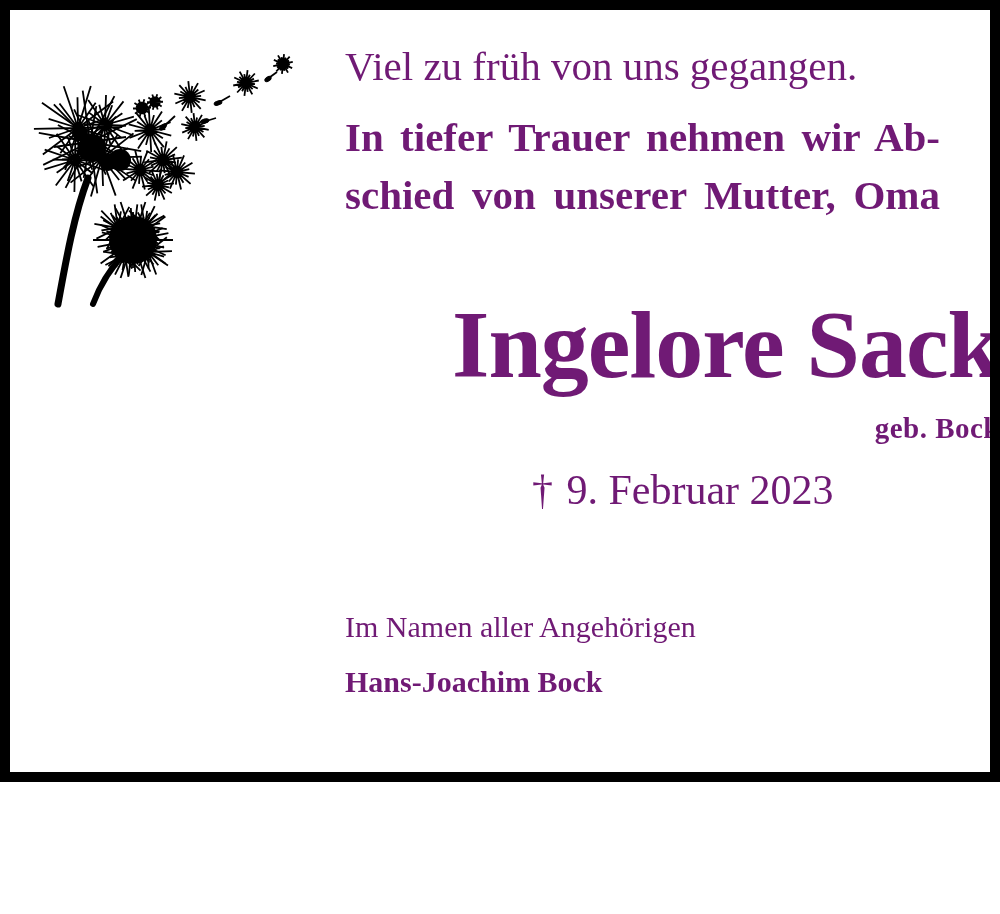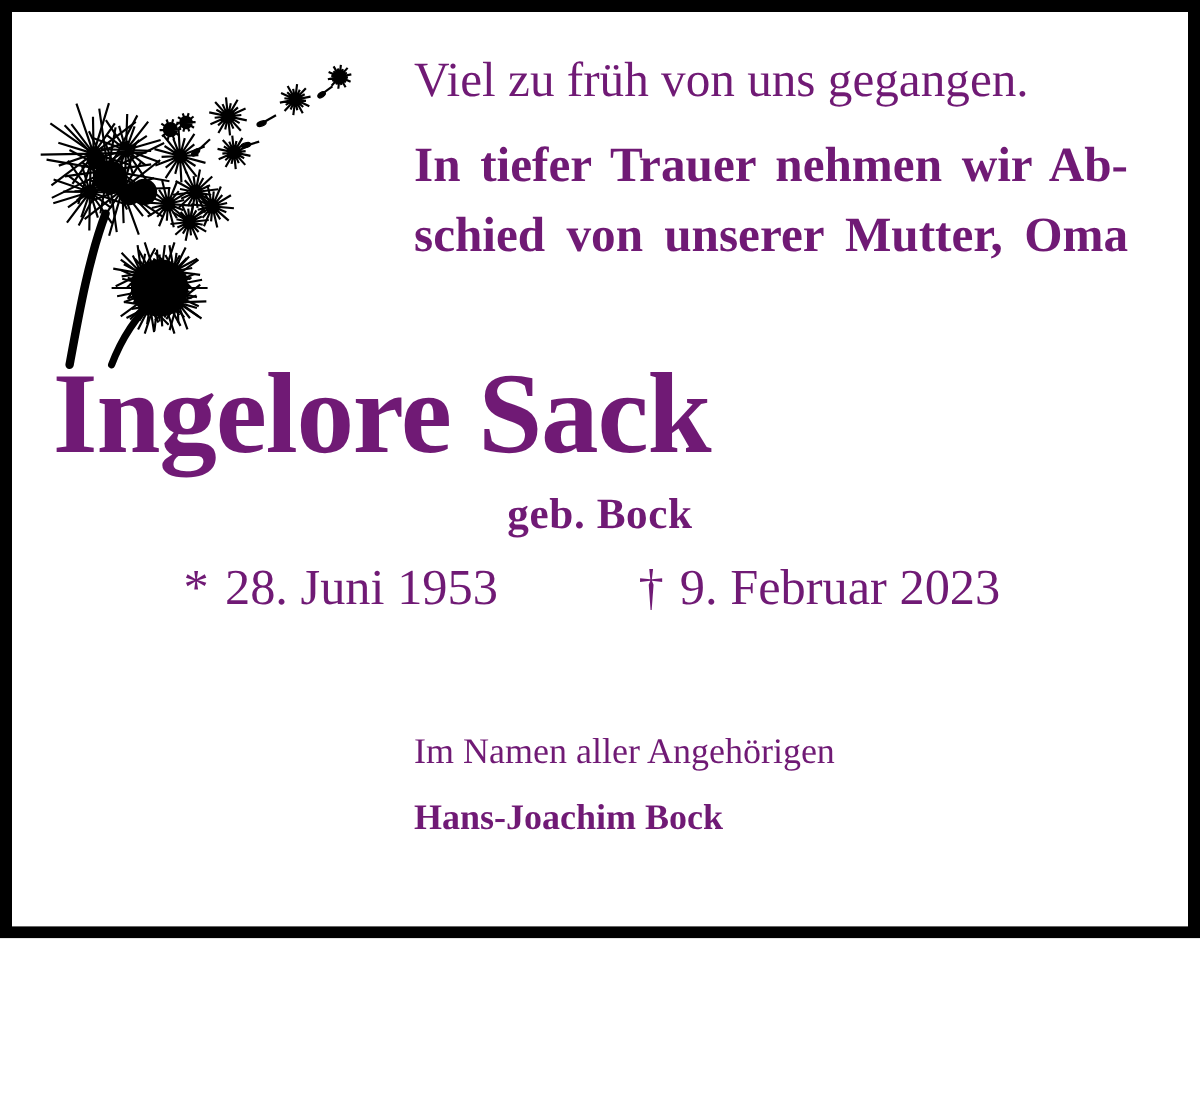--- a/index.html
+++ b/index.html
@@ -25,30 +25,30 @@
   }
   .intro {
     left:345px; top:108px; width:595px;
     font-size:41px; line-height:58px;font-weight:bold;
   }
   .jline { text-align:justify; text-align-last:justify; }
   .lline { text-align:left; }
 
   .deceased-name {
     left:0; right:0; top:297px;
-    text-align:left;
+    text-align:right;
     font-size:96px; line-height:96px;
     font-weight:bold;
     letter-spacing:-1px;
     padding-left:44px;
   }
   .maiden-name {
     left:0; right:0; top:410px;
-    text-align:center;
-    font-size:36px; line-height:36px;
+    text-align:right;
+    font-size:29px; line-height:36px;
     font-weight:bold;
     letter-spacing:0.5px;
   }
   .dates {
     left:0; top:469px; width:1000px; height:60px;
     font-size:42px; line-height:42px;
   }
   .birth { position:absolute; left:153px; top:0; white-space:nowrap; }
   .death { position:absolute; left:532px; top:0; white-space:nowrap; }
   .date-symbol { display:inline-block; margin-right:0.32em; }
@@ -135,23 +135,20 @@
   <div class="abs intro">
     <div class="jline">In tiefer Trauer nehmen wir Ab-</div>
     <div class="jline">schied von unserer Mutter, Oma</div>
   </div>
 
   <div class="abs deceased-name">Ingelore Sack</div>
 
   <div class="abs maiden-name">geb. Bock</div>
 
   <div class="abs dates">
-    <span class="birth">
-      <span class="date-symbol">*</span><span>28. Juni 1953</span>
-    </span>
     <span class="death">
       <span class="date-symbol">†</span><span>9. Februar 2023</span>
     </span>
   </div>
 
   <div class="abs mourners">
     <div>Im Namen aller Angehörigen</div>
     <div class="mourner-name">Hans-Joachim Bock</div>
   </div>
 

